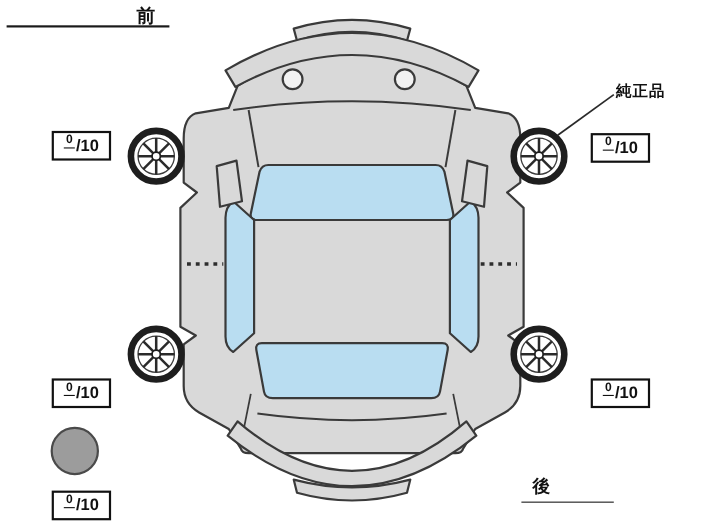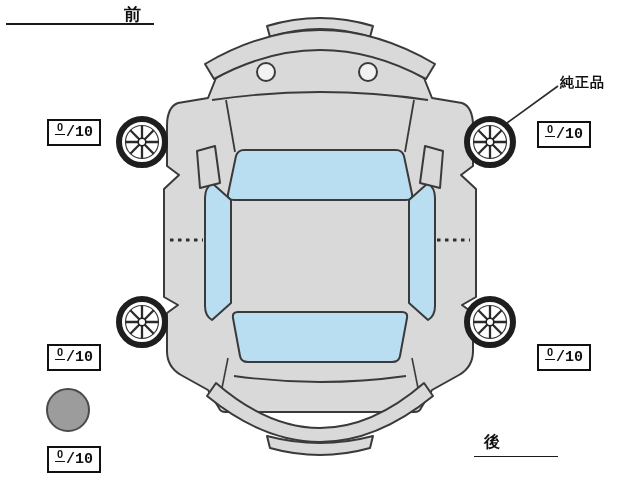--- a/index.html
+++ b/index.html
@@ -13,21 +13,21 @@
   .score-box {
     position:absolute; width:54px; height:27px; box-sizing:border-box;
     border:2px solid #111; background:#fff;
     display:flex; align-items:center; justify-content:center;
   }
   .frac-num {
     font-size:11px; font-weight:bold; line-height:1; color:#111;
     border-bottom:1.4px solid #111; padding:0 2px 1px 2px;
     transform:translateY(-4px); margin-right:1px;
   }
-  .frac-den { font-size:15px; font-weight:bold; color:#111;font-family:Liberation Mono, monospace; }
+  .frac-den { font-size:15px; font-weight:bold; color:#111; }
 
   .label-front {
     position:absolute; left:124px; top:3px; font-size:17px; font-weight:600; color:#111;
   }
   .front-underline {
     position:absolute; left:6px; top:23px; width:148px; height:0;
     border-top:2px solid #1a1a1a;
   }
   .label-rear {
     position:absolute; left:484px; top:432px; font-size:16px; font-weight:600; color:#111;

